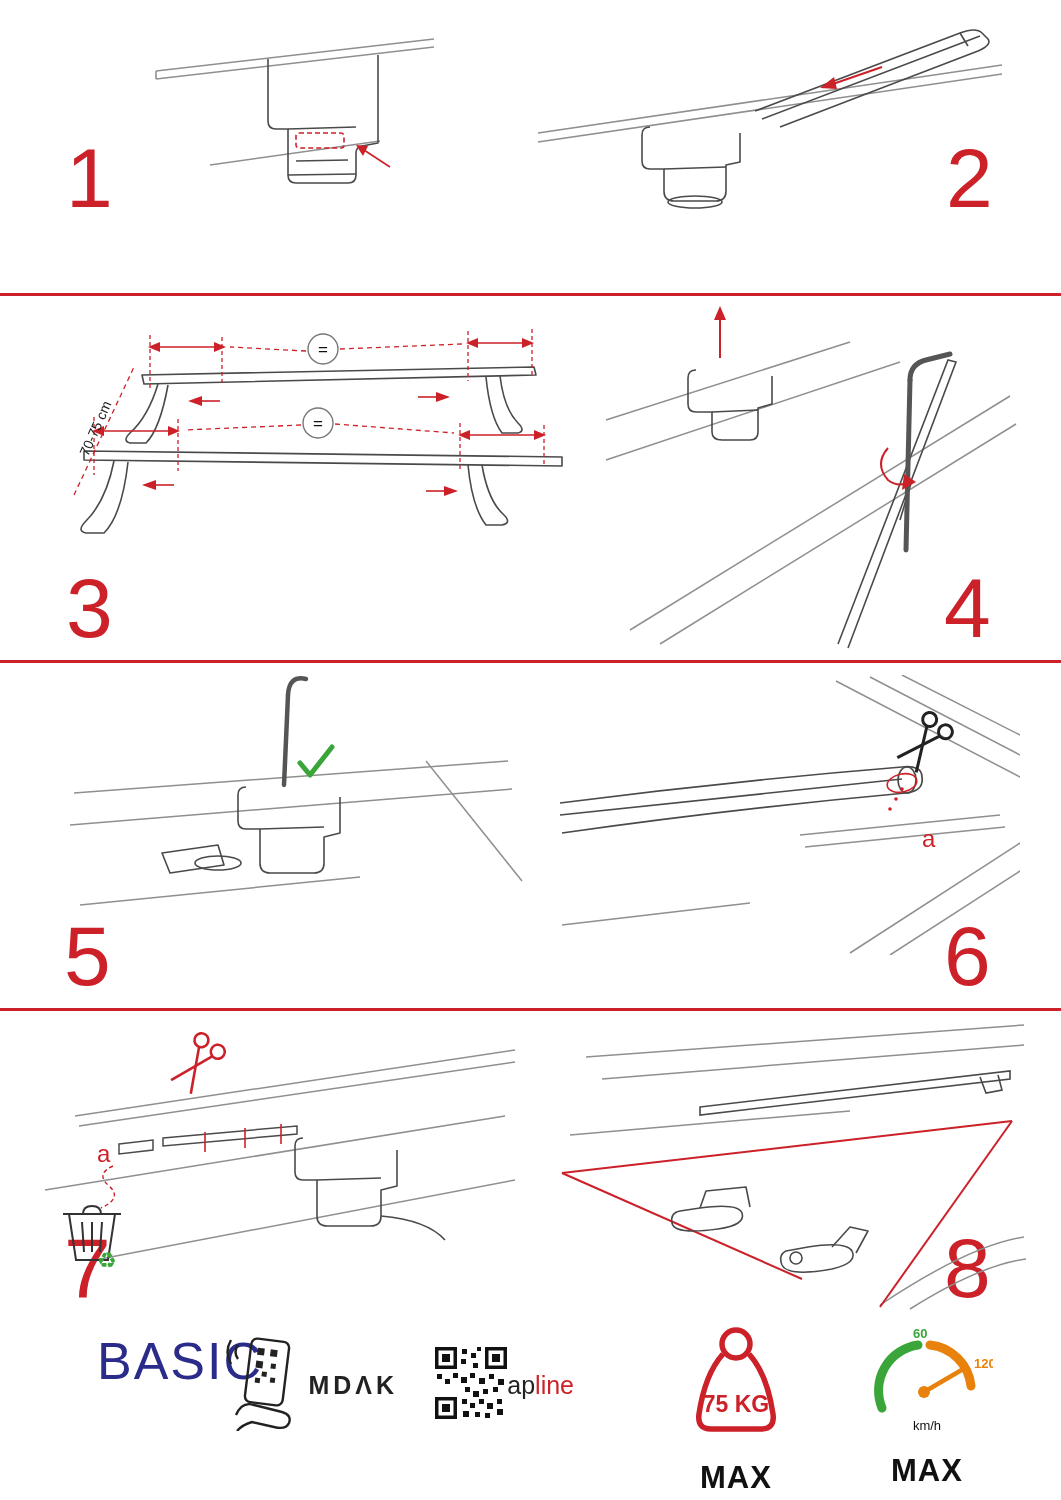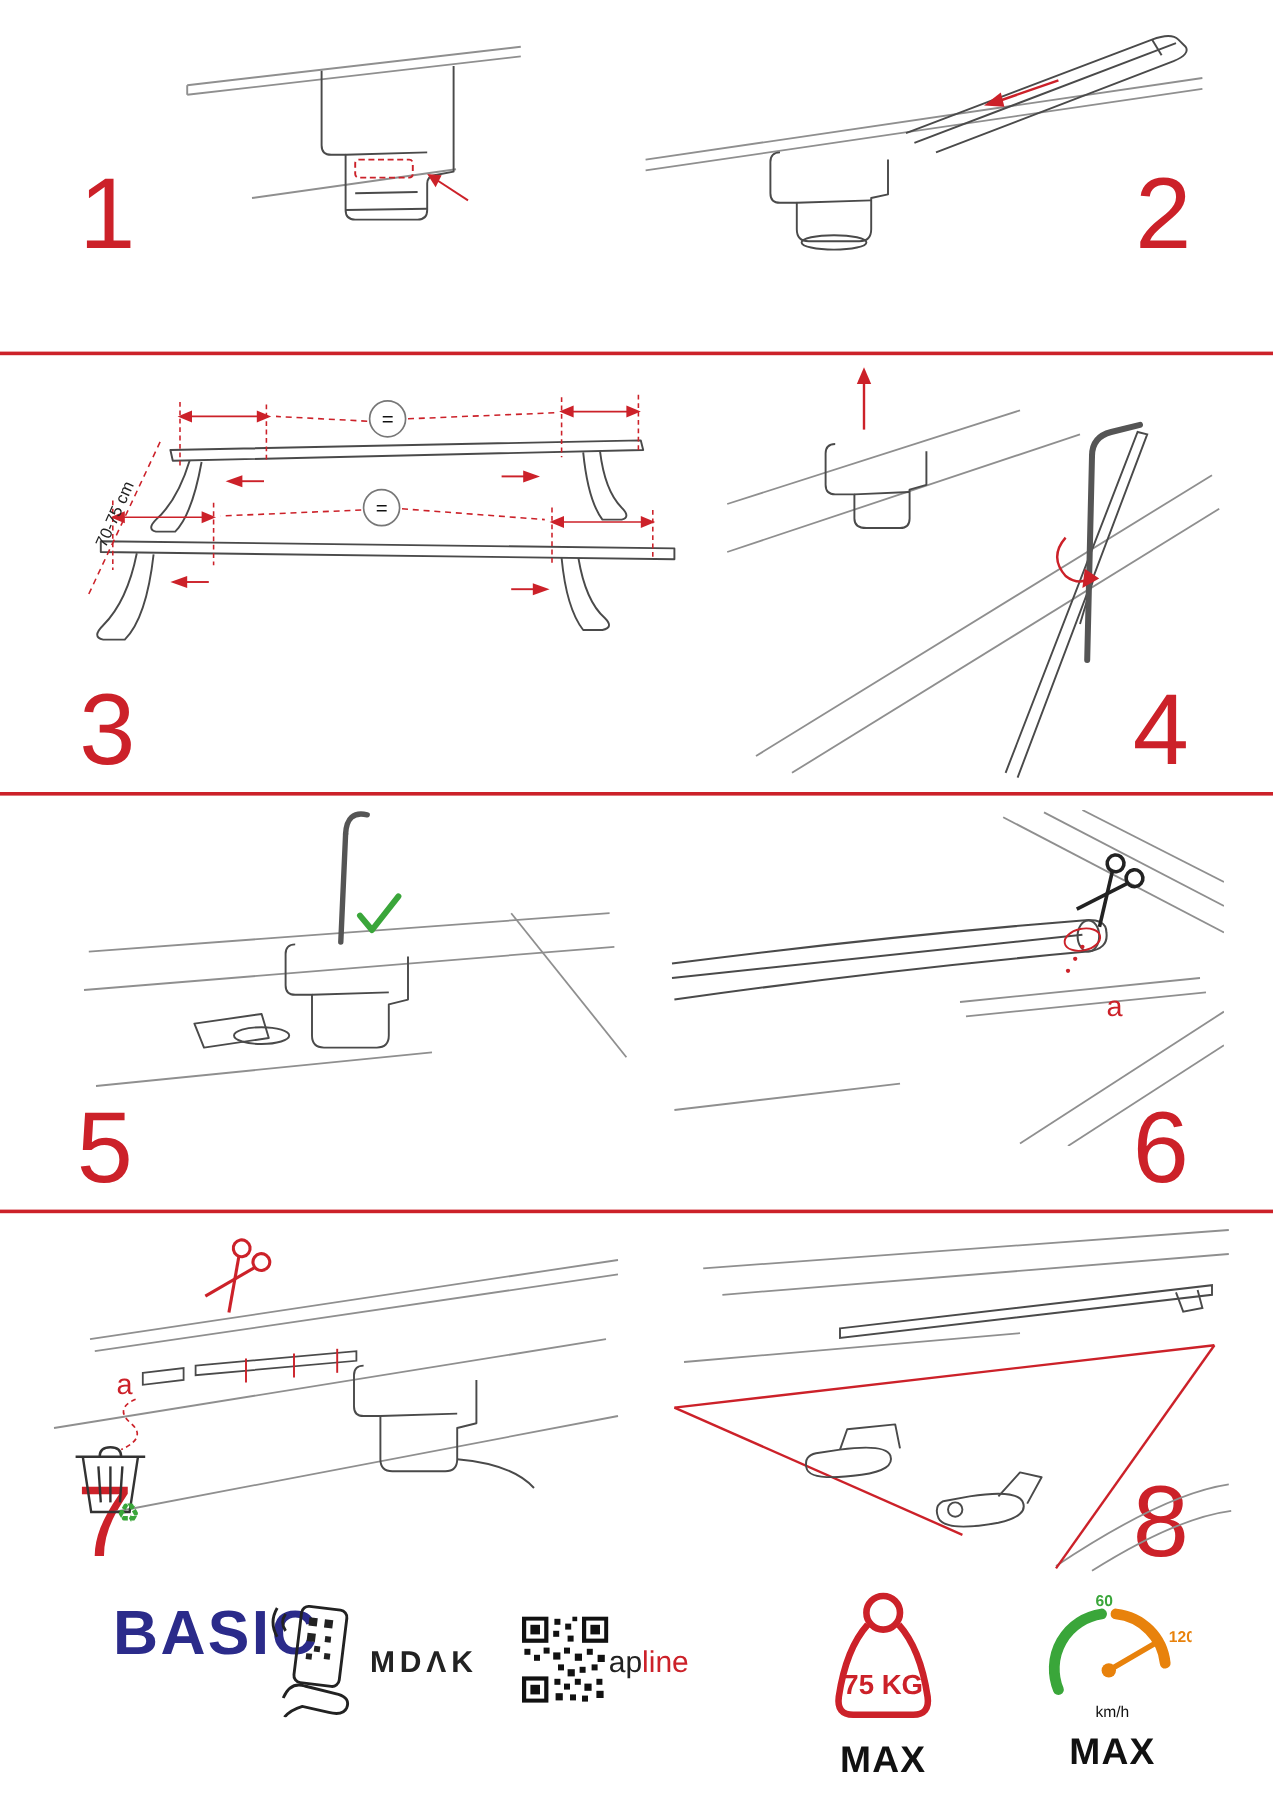--- a/index.html
+++ b/index.html
@@ -14,34 +14,34 @@
   .n5{left:64px;top:914px}.n6{left:944px;top:914px}
   .n7{left:64px;top:1226px}.n8{left:944px;top:1226px}
   .art{position:absolute}
   .a1{left:150px;top:25px}.a2{left:530px;top:15px}
   .a3{left:30px;top:305px}.a4{left:600px;top:300px}
   .a5{left:60px;top:665px}.a6{left:550px;top:675px}
   .a7{left:35px;top:1020px}.a8{left:550px;top:1015px}
   svg text{font-family:"Liberation Sans",sans-serif}
   
   .brand{position:absolute;left:72px;top:1334px;width:216px;text-align:center}
-  .brand-title{font-size:52px;letter-spacing:2px;color:#2b2b8a;font-weight:700;line-height:1.05}
+  .brand-title{font-size:52px;letter-spacing:2px;color:#2b2b8a;font-weight:400;line-height:1.05}
   .brand-sub{font-size:28px;font-weight:700;color:#1c1c1c;margin-top:6px;letter-spacing:0.5px}
   .red{color:#cc2129}
   .logo-col{position:absolute;top:1322px;height:126px;display:flex;flex-direction:row;
             align-items:center;justify-content:flex-end}
   .logo-col .icon-wrap{margin:auto 0}
   .logo-label{font-size:25px;color:#222;font-weight:500;white-space:nowrap}
   .mdak-col{left:288px;width:110px}
   .mdak-col .logo-label{letter-spacing:4px;font-weight:600}
   .yt-col{left:398px;width:86px}
   .ap-col{left:482px;width:92px}
   .weight-block{position:absolute;left:670px;top:1322px;width:132px;text-align:center}
   .speed-block{position:absolute;left:856px;top:1326px;width:142px;text-align:center}
-  .max-label{font-size:31px;font-weight:600;color:#111;letter-spacing:1px;margin-top:8px}
+  .max-label{font-size:31px;font-weight:600;color:#111;letter-spacing:1px;margin-top:20px}
   .kmh{font-size:13px;color:#111;margin-top:-4px;font-weight:500}
 </style>
 </head>
 <body>
 
 <div class="page">
 
   <div class="divider d1"></div>
   <div class="divider d2"></div>
   <div class="divider d3"></div>

